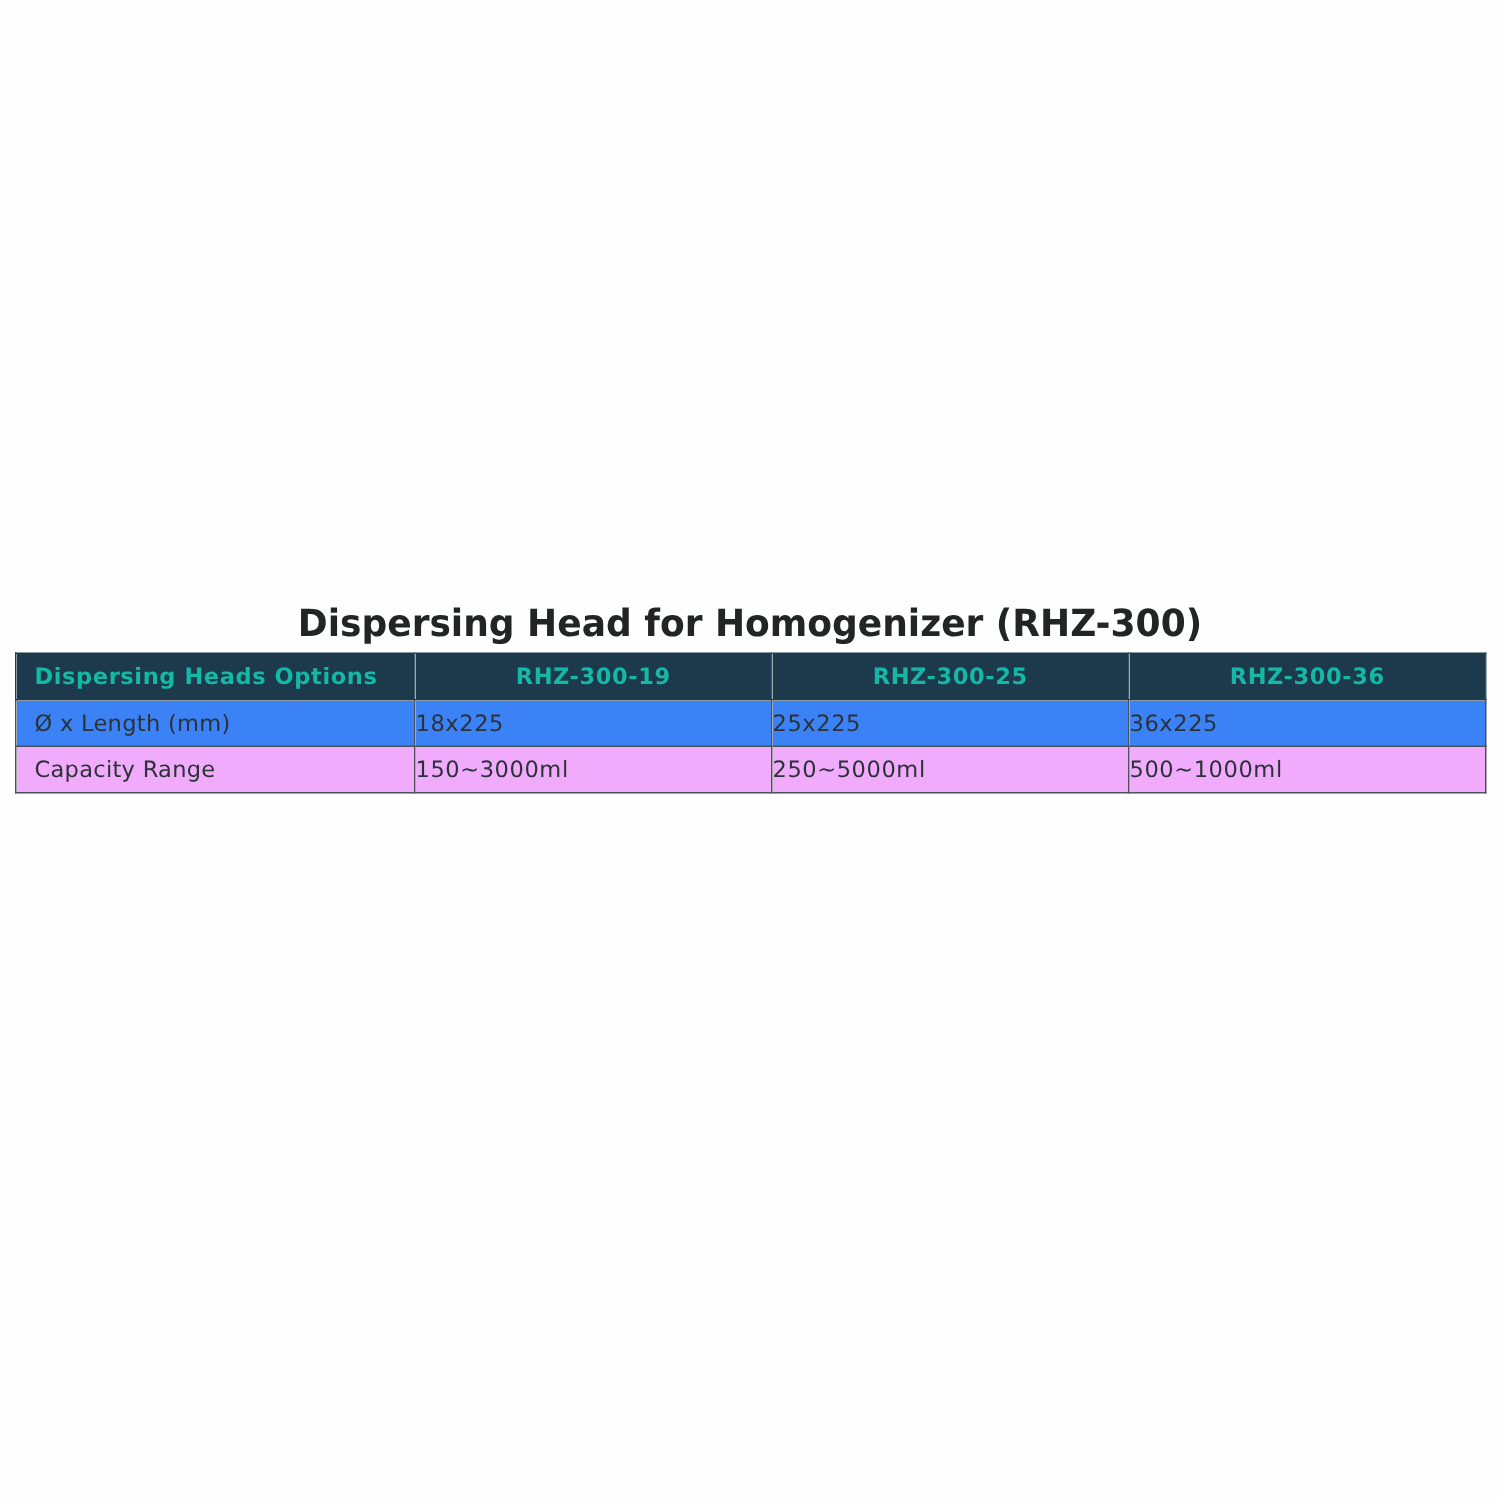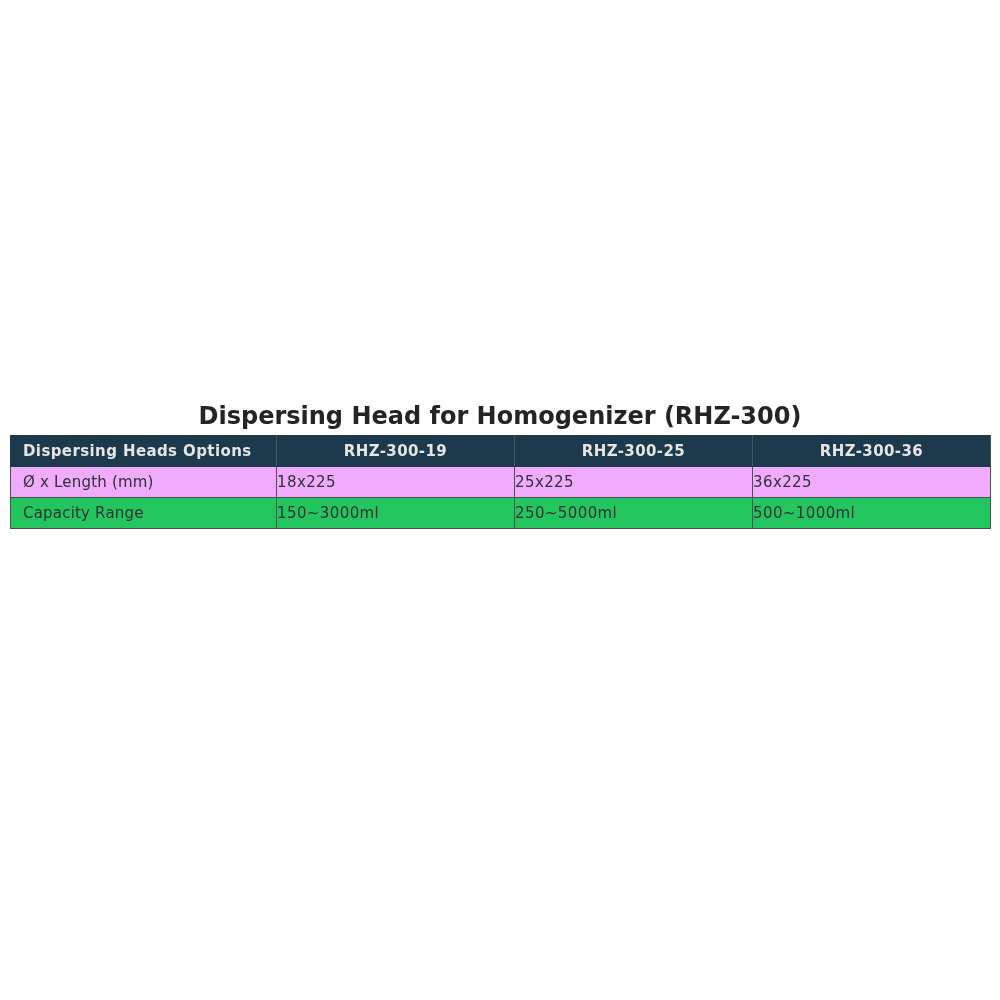--- a/index.html
+++ b/index.html
@@ -44,21 +44,21 @@
       border: 1.5px solid #4a5258;
       height: 30px;
       padding: 0;
       font-size: 15px;
       color: #2d3236;
       white-space: nowrap;
       overflow: hidden;
     }
     table.spec thead th {
       background: #1c3a4c;
-      color: #e5e5e5;
+      color: #14b8a6;
       font-weight: bold;
       font-size: 15px;
       letter-spacing: 0.4px;
       height: 30px;
       border-color: #1c3a4c;
       border-right-color: #3e5866;
       text-align: center;
     }
     table.spec thead th.first {
       text-align: left;
@@ -66,22 +66,22 @@
     }
     table.spec td {
       text-align: left;
       letter-spacing: 0.4px;
     }
     table.spec td.label {
       text-align: left;
       padding-left: 12px;
       letter-spacing: 0.2px;
     }
-    tr.shaded td { background: #f0abfc; }
-    tr.plain td { background: #22c55e; }
+    tr.shaded td { background: #3b82f6; }
+    tr.plain td { background: #f0abfc; }
   </style>
 </head>
 <body>
 
 <div class="title">Dispersing Head for Homogenizer (RHZ-300)</div>
 
 <table class="spec">
   <colgroup>
     <col class="c0">
       <col class="c1">

